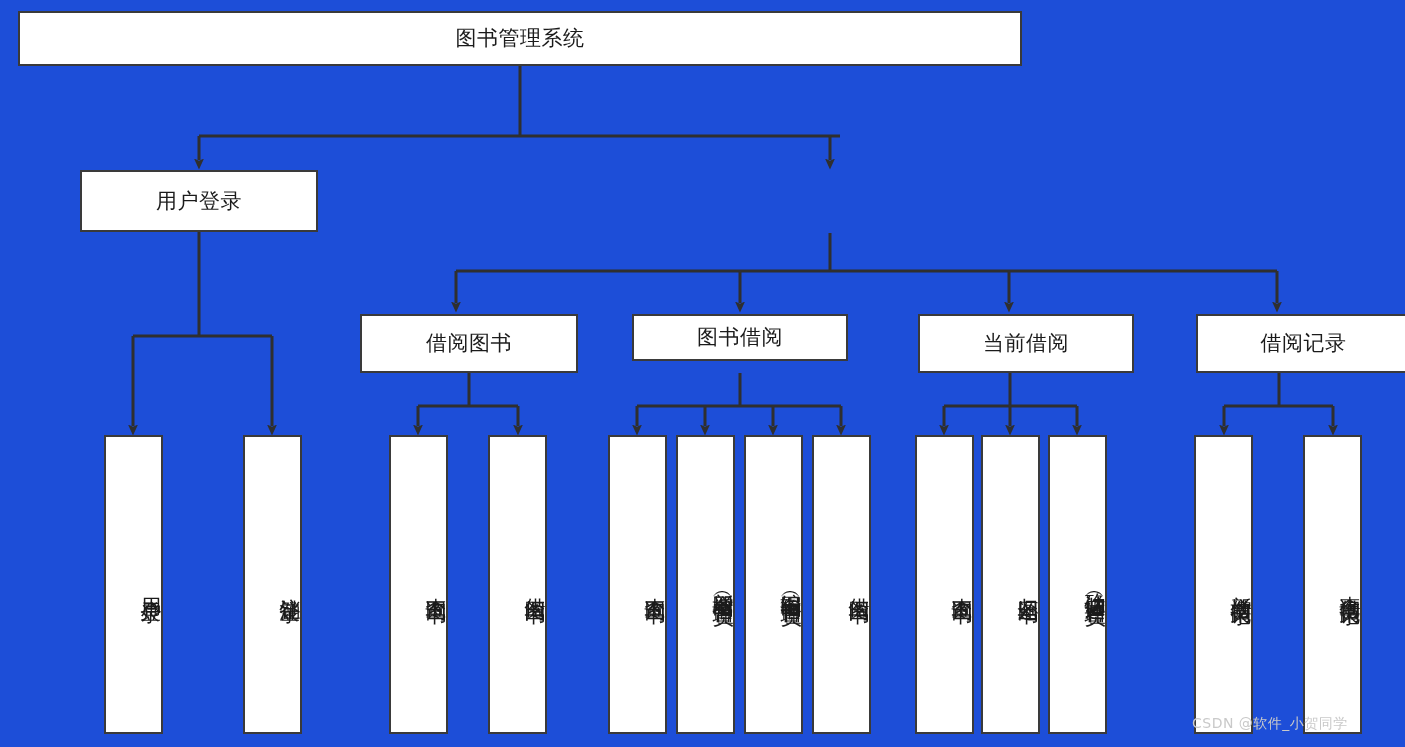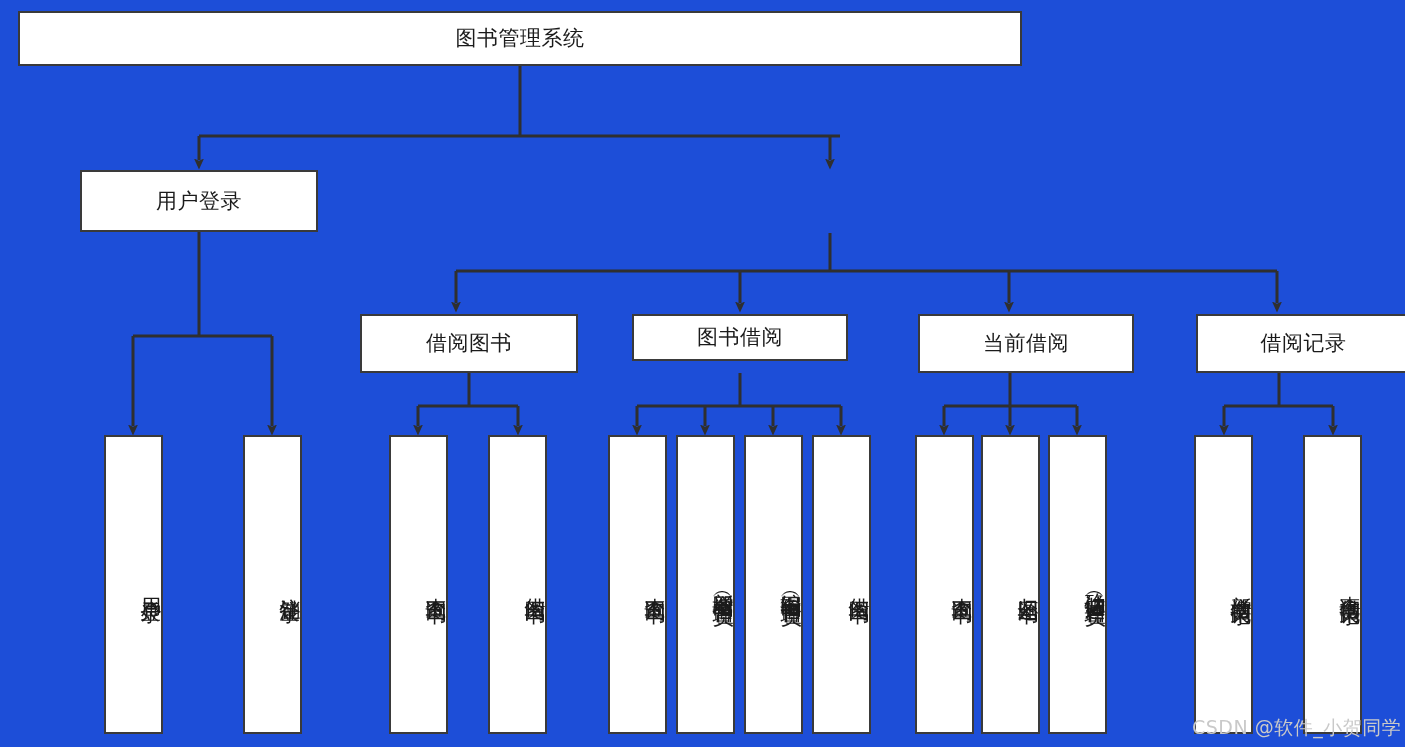--- a/index.html
+++ b/index.html
@@ -54,21 +54,21 @@
   }
   .node.vert .vtext {
     writing-mode: vertical-rl;
     text-orientation: upright;
     display: block;
     line-height: 1.0;
   }
   .watermark {
     position: absolute;
     color: #c9c9c9;
-    font-size: 19px;
+    font-size: 14px;
     white-space: nowrap;
     letter-spacing: 0.5px;
     user-select: none;
   }
 </style>
 </head>
 <body>
 
 <div id="canvas">
 

